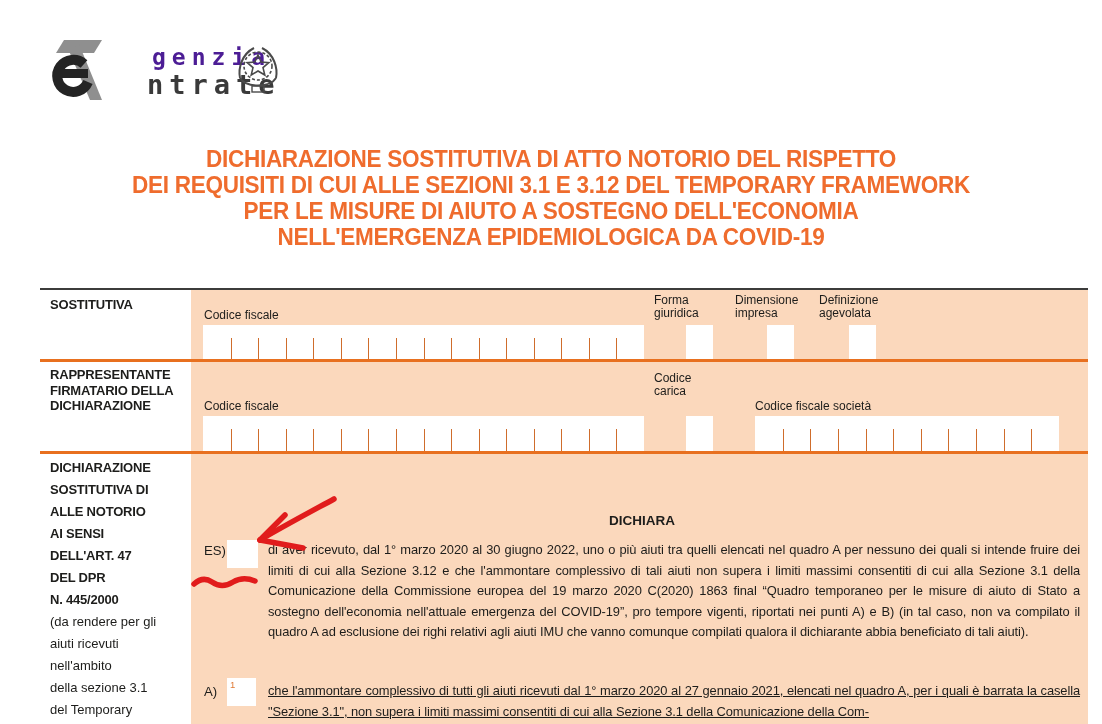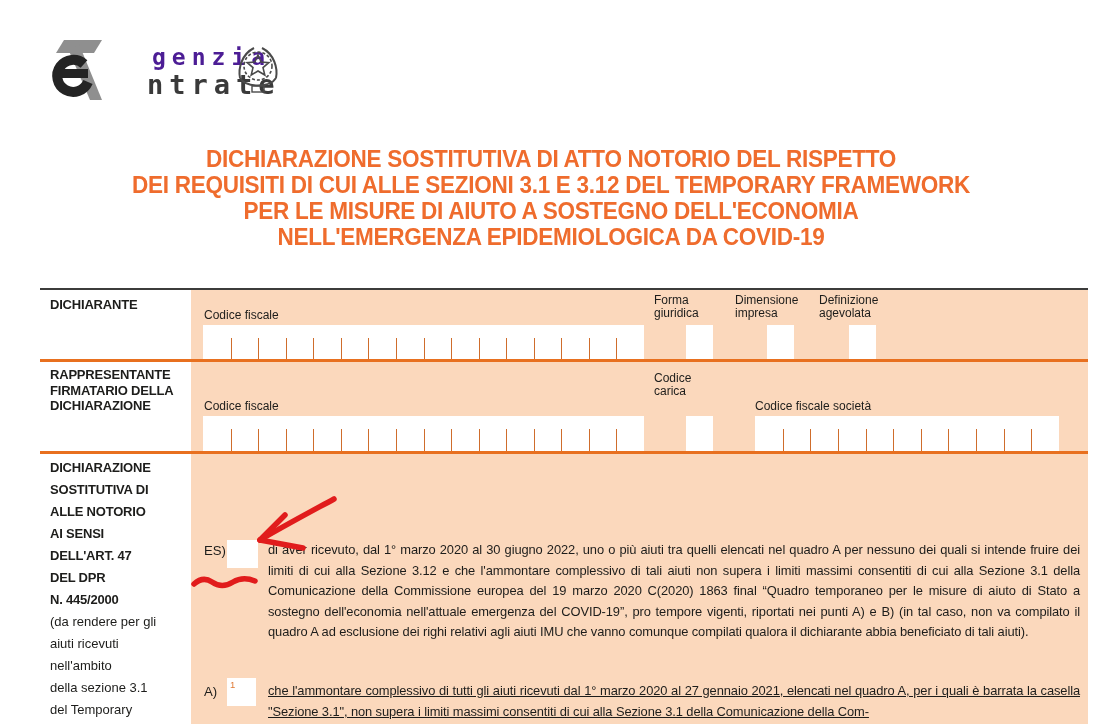--- a/index.html
+++ b/index.html
@@ -80,21 +80,21 @@
     <div>NELL'EMERGENZA EPIDEMIOLOGICA DA COVID-19</div>
   </h1>
 
   <div class="topline"></div>
   <div class="panel" style="top:290px;height:69px;"></div>
   <div class="divider" style="top:359px;"></div>
   <div class="panel" style="top:362px;height:89px;"></div>
   <div class="divider" style="top:451px;"></div>
   <div class="panel" style="top:454px;height:270px;"></div>
 
-  <div class="sec-label" style="top:297px;">DICHIARANTE</div>
+  <div class="sec-label" style="top:297px;">SOSTITUTIVA</div>
 
   <div class="fieldlabel" style="left:204px;top:308px;">Codice fiscale</div>
   <div class="cfbox" style="left:203px;top:325px;width:441px;height:34px;">
       <i class="tick" style="left: 6.25%;"></i>
       <i class="tick" style="left: 12.5%;"></i>
       <i class="tick" style="left: 18.75%;"></i>
       <i class="tick" style="left: 25%;"></i>
       <i class="tick" style="left: 31.25%;"></i>
       <i class="tick" style="left: 37.5%;"></i>
       <i class="tick" style="left: 43.75%;"></i>
@@ -181,20 +181,21 @@
     <div class="b">N. 445/2000</div>
     <div>(da rendere per gli</div>
     <div>aiuti ricevuti</div>
     <div>nell'ambito</div>
     <div>della sezione 3.1</div>
     <div>del Temporary</div>
     <div>Framework)</div>
   </div>
 
 
+  <div class="dichiara">DICHIARA</div>
 
   <div class="itemkey" style="top:543px;">ES)</div>
   <div class="checkbox" style="left:227px;top:540px;width:31px;height:28px;"></div>
   <div class="para" style="left:268px;top:540px;width:812px;">di aver ricevuto, dal 1° marzo 2020 al 30 giugno 2022, uno o più aiuti tra quelli elencati nel quadro A per nessuno dei quali si intende fruire dei limiti di cui alla Sezione 3.12 e che l'ammontare complessivo di tali aiuti non supera i limiti massimi consentiti di cui alla Sezione 3.1 della Comunicazione della Commissione europea del 19 marzo 2020 C(2020) 1863 final “Quadro temporaneo per le misure di aiuto di Stato a sostegno dell'economia nell'attuale emergenza del COVID-19”, pro tempore vigenti, riportati nei punti A) e B) (in tal caso, non va compilato il quadro A ad esclusione dei righi relativi agli aiuti IMU che vanno comunque compilati qualora il dichiarante abbia beneficiato di tali aiuti).</div>
 
   <div class="itemkey" style="top:684px;">A)</div>
   <div class="checkbox" style="left:227px;top:678px;width:29px;height:28px;">
     <span class="cbnum">1</span>
   </div>
   <div class="para" style="left:268px;top:681px;width:812px;text-decoration:underline;">che l'ammontare complessivo di tutti gli aiuti ricevuti dal 1° marzo 2020 al 27 gennaio 2021, elencati nel quadro A, per i quali è barrata la casella "Sezione 3.1", non supera i limiti massimi consentiti di cui alla Sezione 3.1 della Comunicazione della Com-</div>

